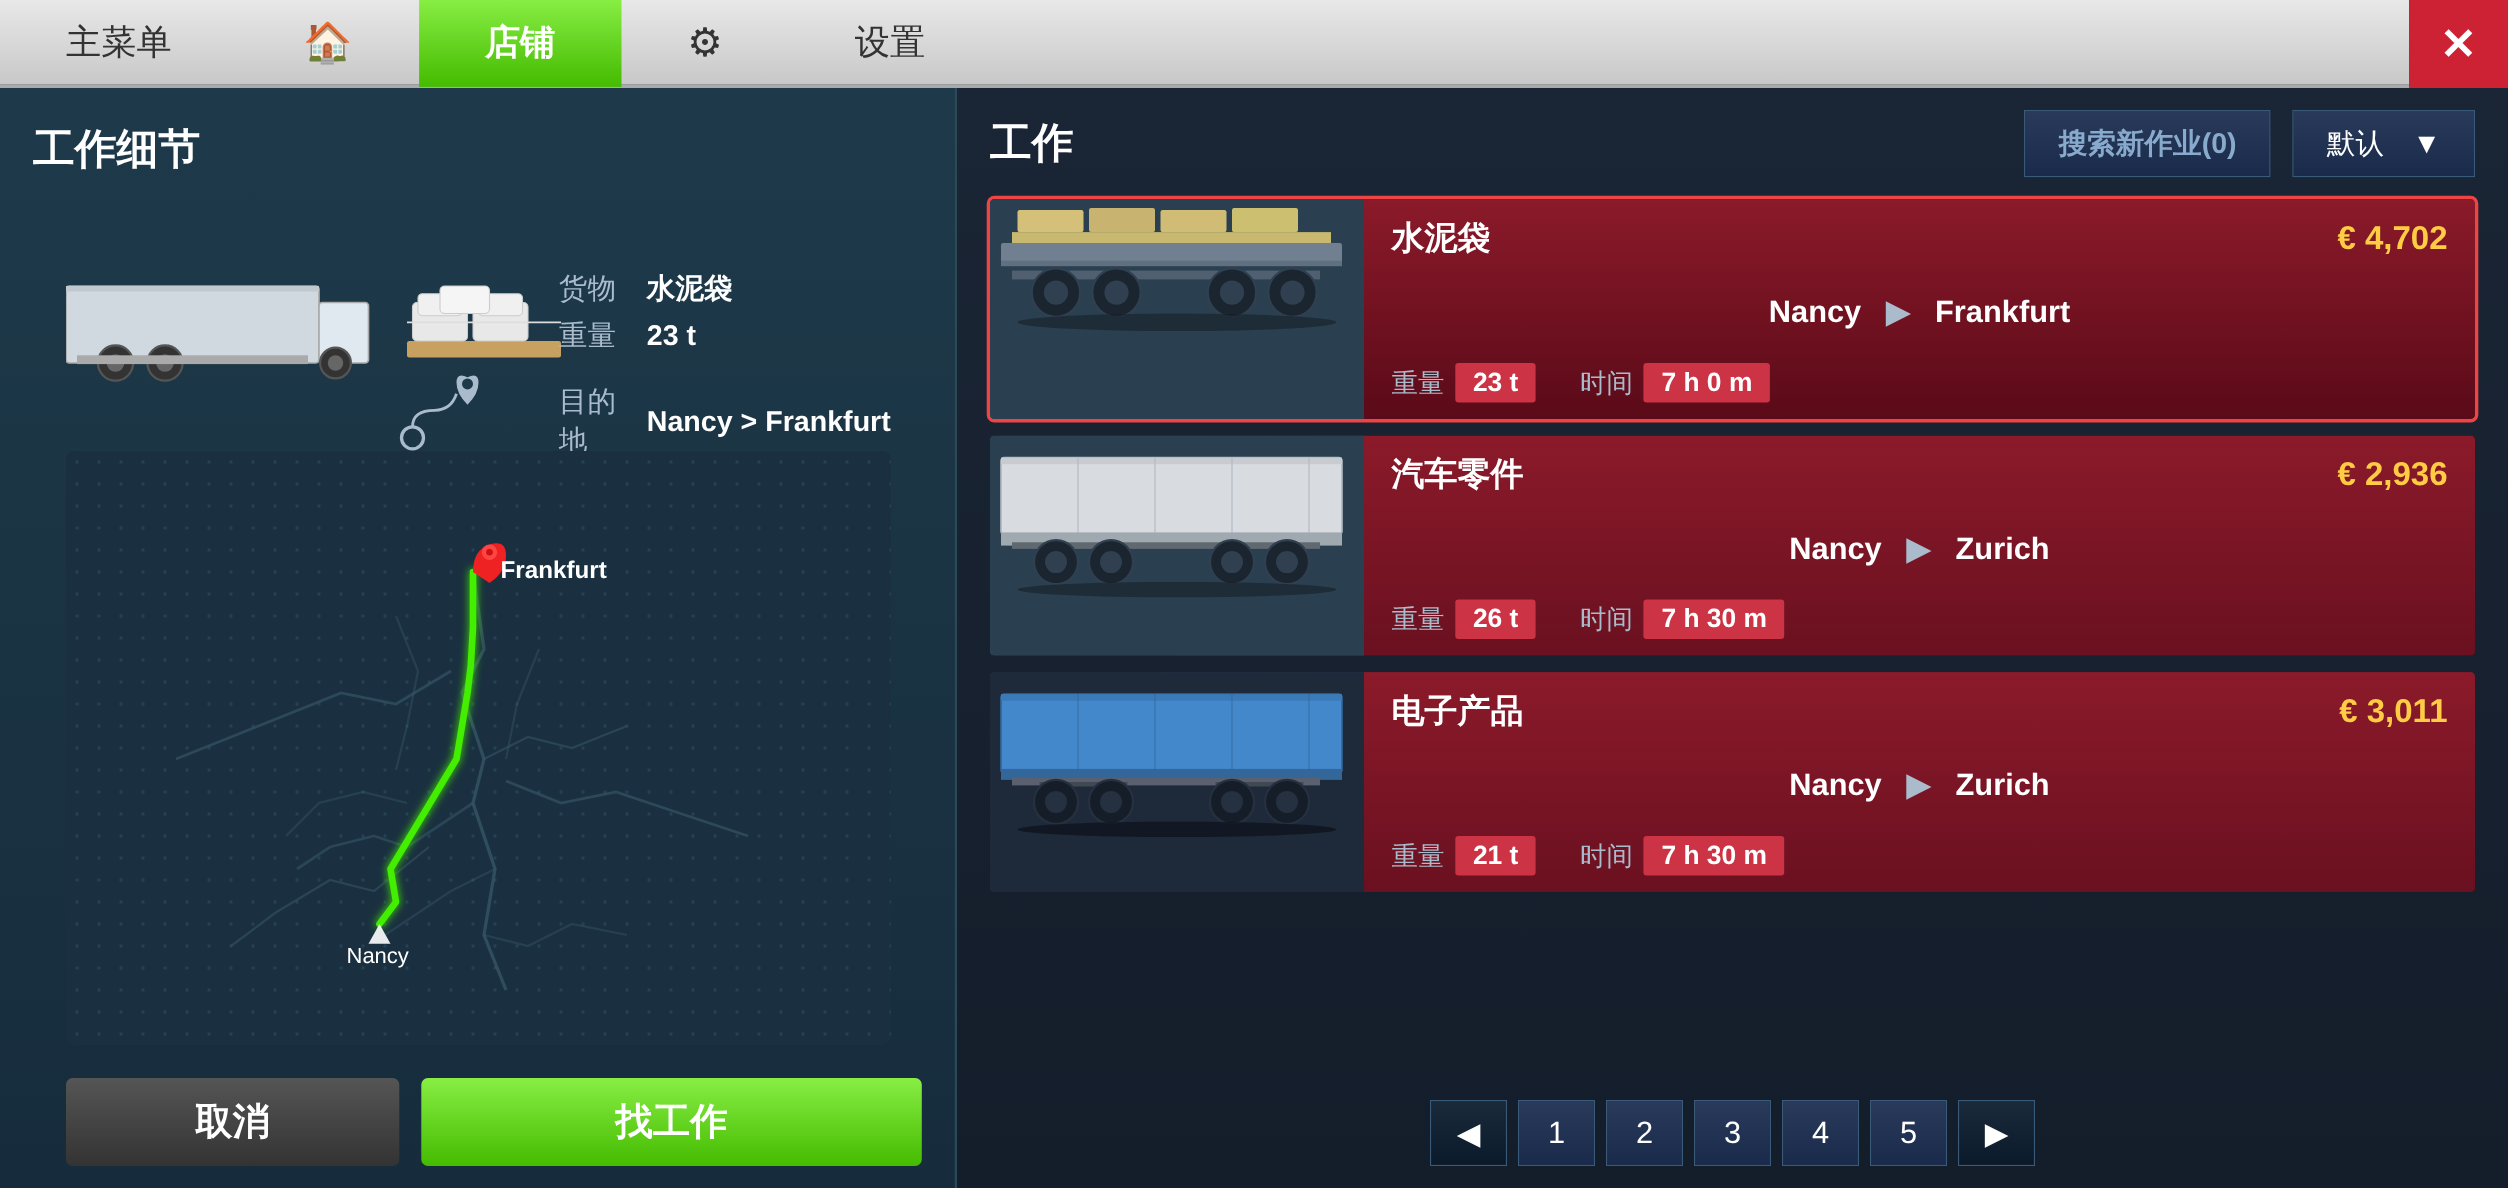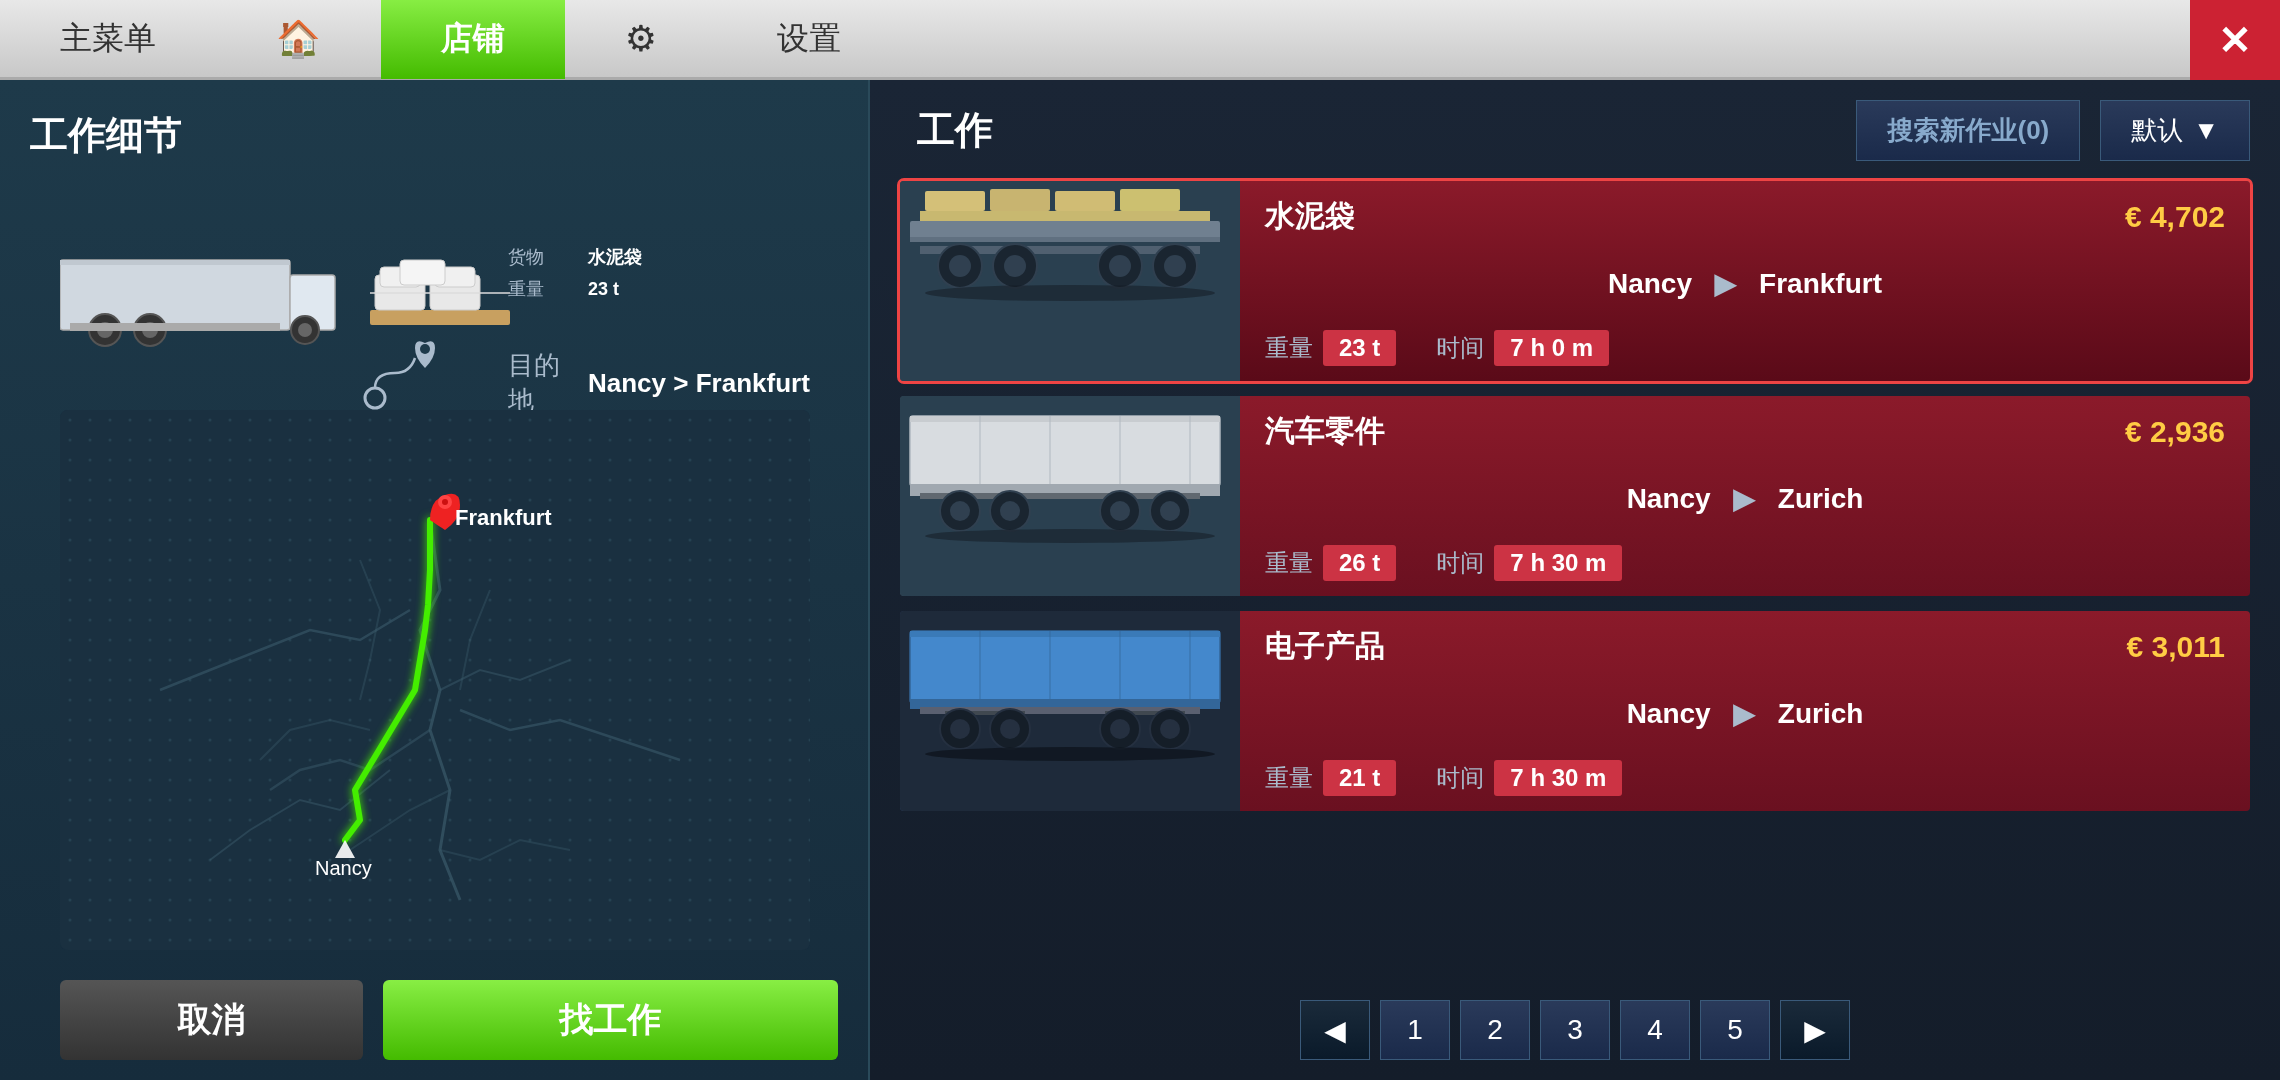--- a/index.html
+++ b/index.html
@@ -80,21 +80,21 @@
     .panel-title {
       font-size: 38px;
       color: white;
       font-weight: bold;
       margin-bottom: 25px;
     }
     .cargo-row {
       display: flex;
       align-items: center;
       margin-bottom: 8px;
-      font-size: 18px;
+      font-size: 26px;
     }
     .cargo-label {
       color: #aabbcc;
       width: 70px;
     }
     .cargo-value {
       color: white;
       font-weight: bold;
       margin-left: 10px;
     }
@@ -170,42 +170,41 @@
       display: flex;
       align-items: center;
       margin-bottom: 20px;
       gap: 20px;
     }
     .right-title {
       font-size: 38px;
       color: white;
       font-weight: bold;
       flex: 1;
-      margin-left: 17px;
     }
     .search-new-job-btn {
       background: linear-gradient(180deg, #2a3a5a 0%, #1a2a4a 100%);
       color: #88aacc;
       font-size: 26px;
       padding: 12px 30px;
       border: 1px solid #3a5a7a;
       cursor: pointer;
       font-weight: bold;
       margin-left: 15px;
     }
     .default-btn {
       background: linear-gradient(180deg, #2a3a5a 0%, #1a2a4a 100%);
       color: white;
       font-size: 26px;
       padding: 12px 30px;
       border: 1px solid #3a5a7a;
       cursor: pointer;
       display: flex;
       align-items: center;
-      gap: 10px;
+      gap: 26px;
     }
 
     
     .job-list {
       flex: 1;
       display: flex;
       flex-direction: column;
       gap: 15px;
     }
     .job-card {

